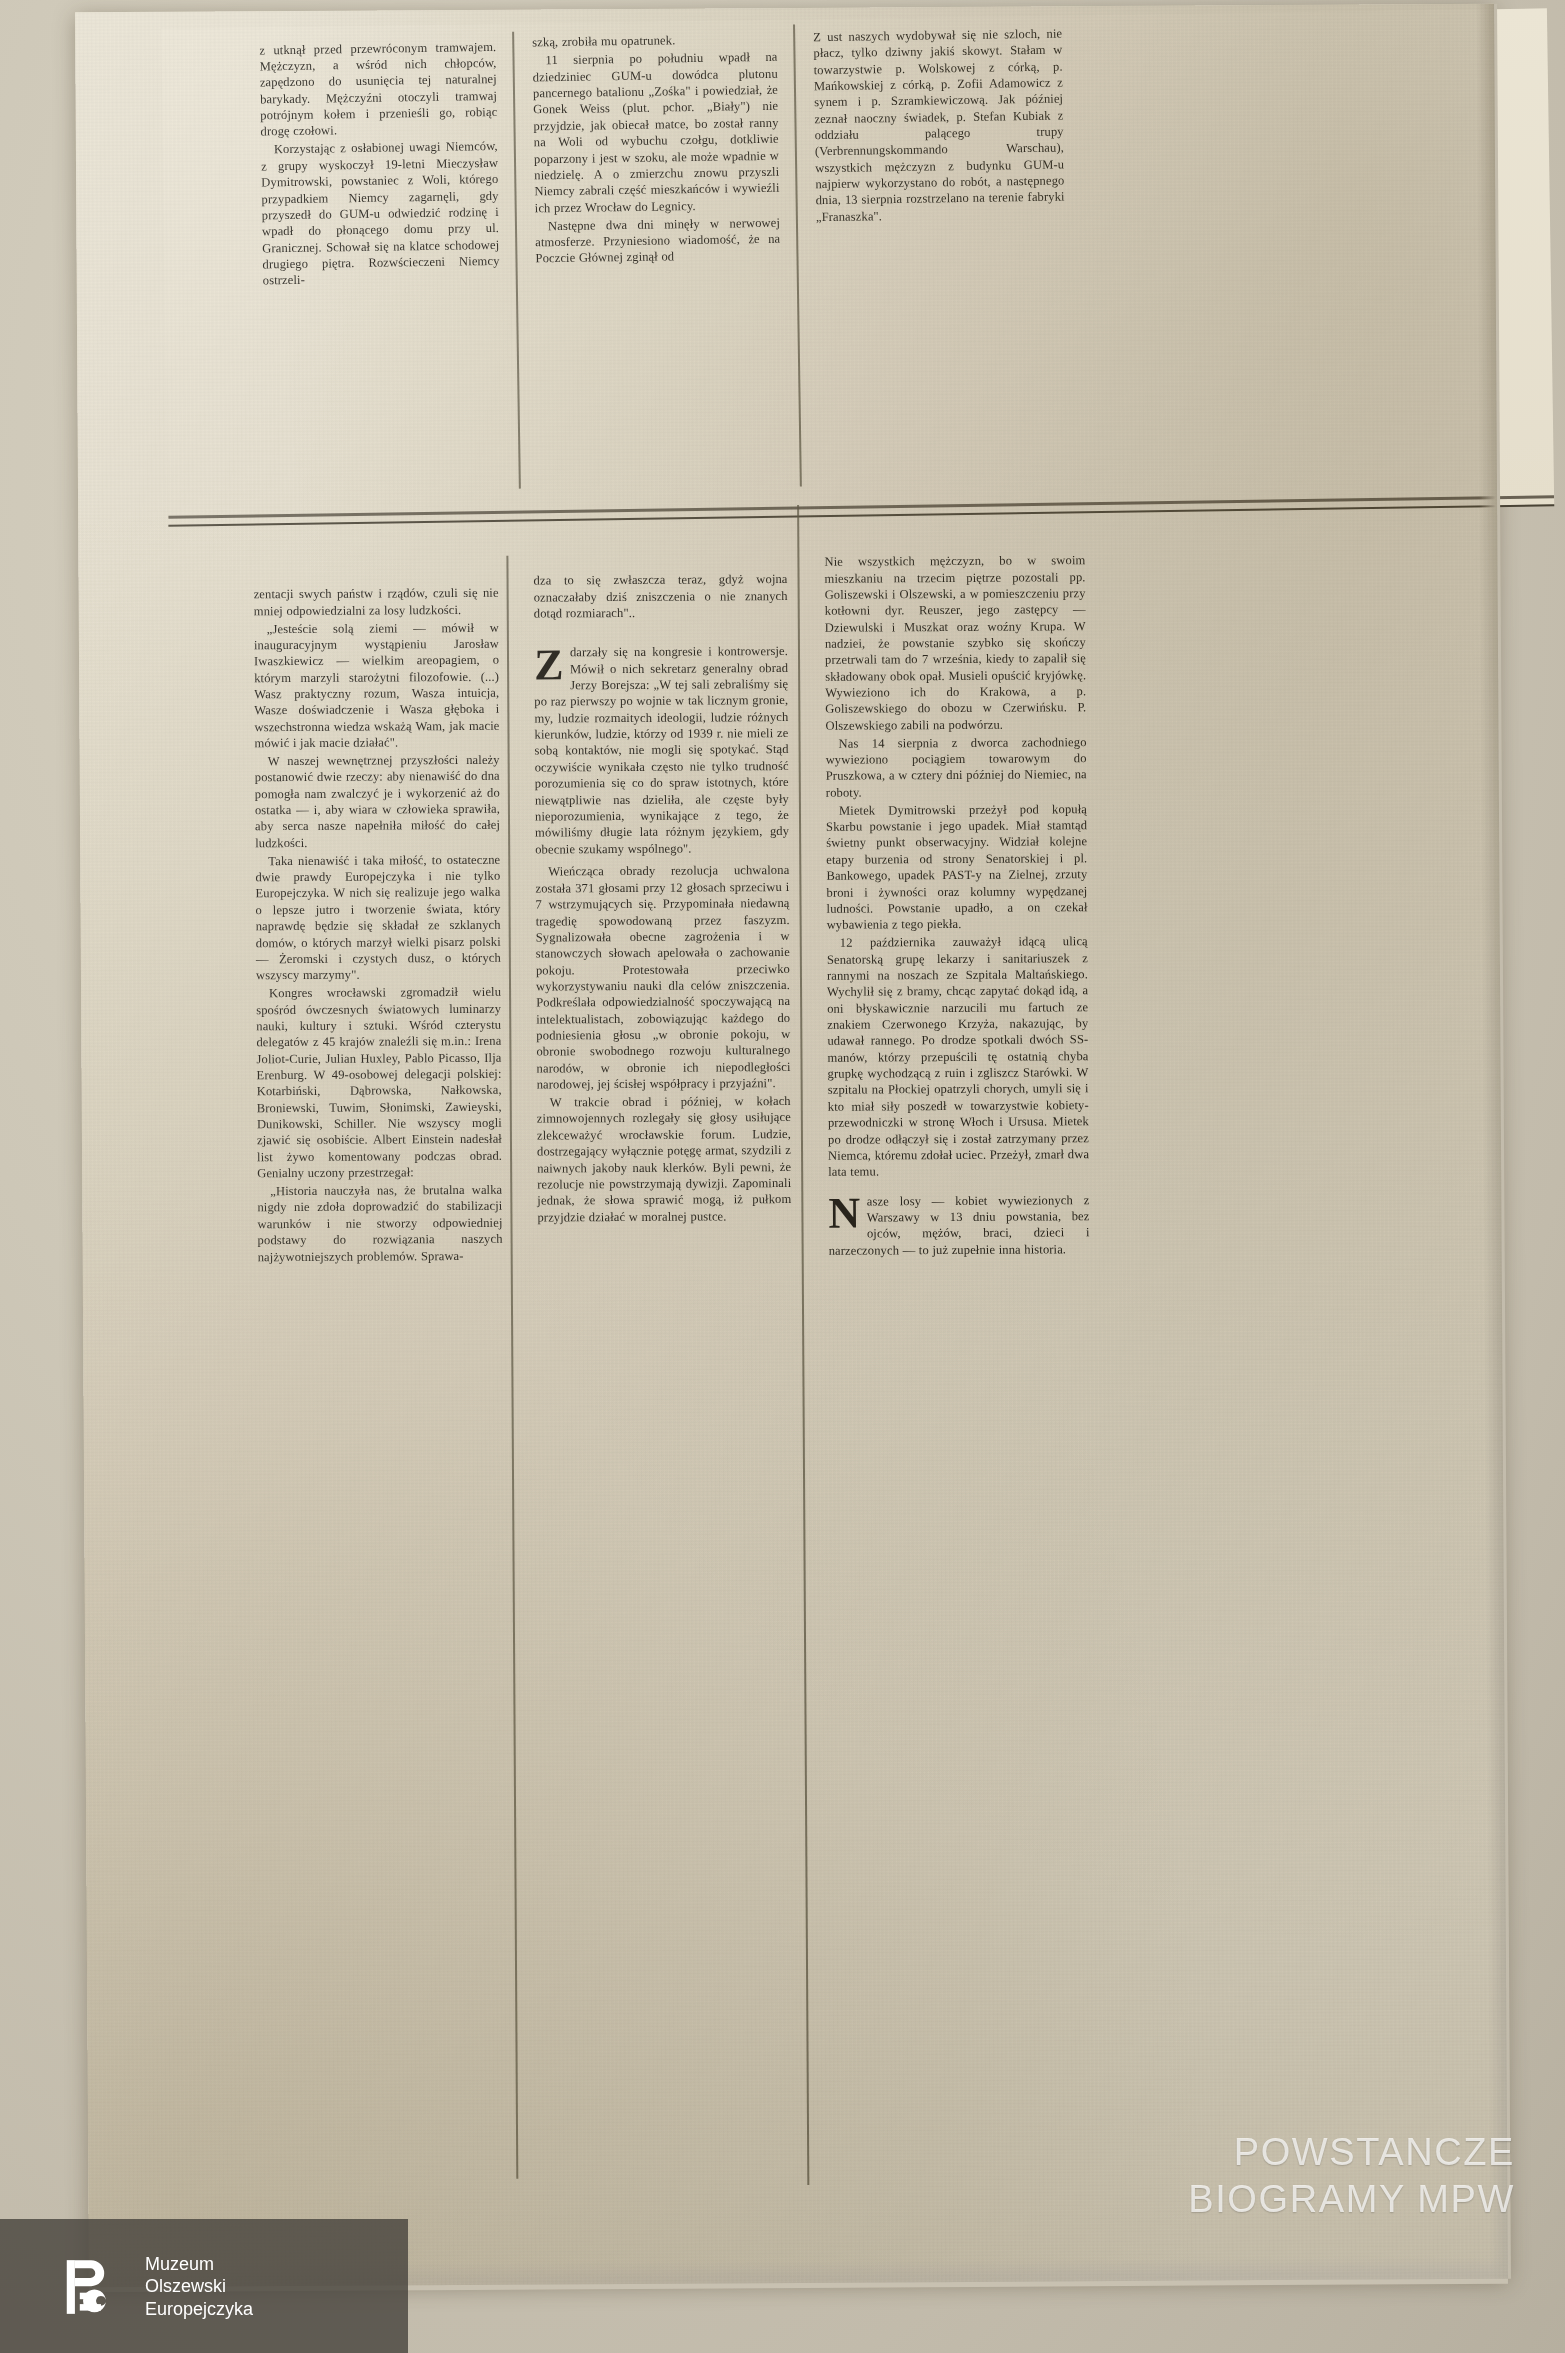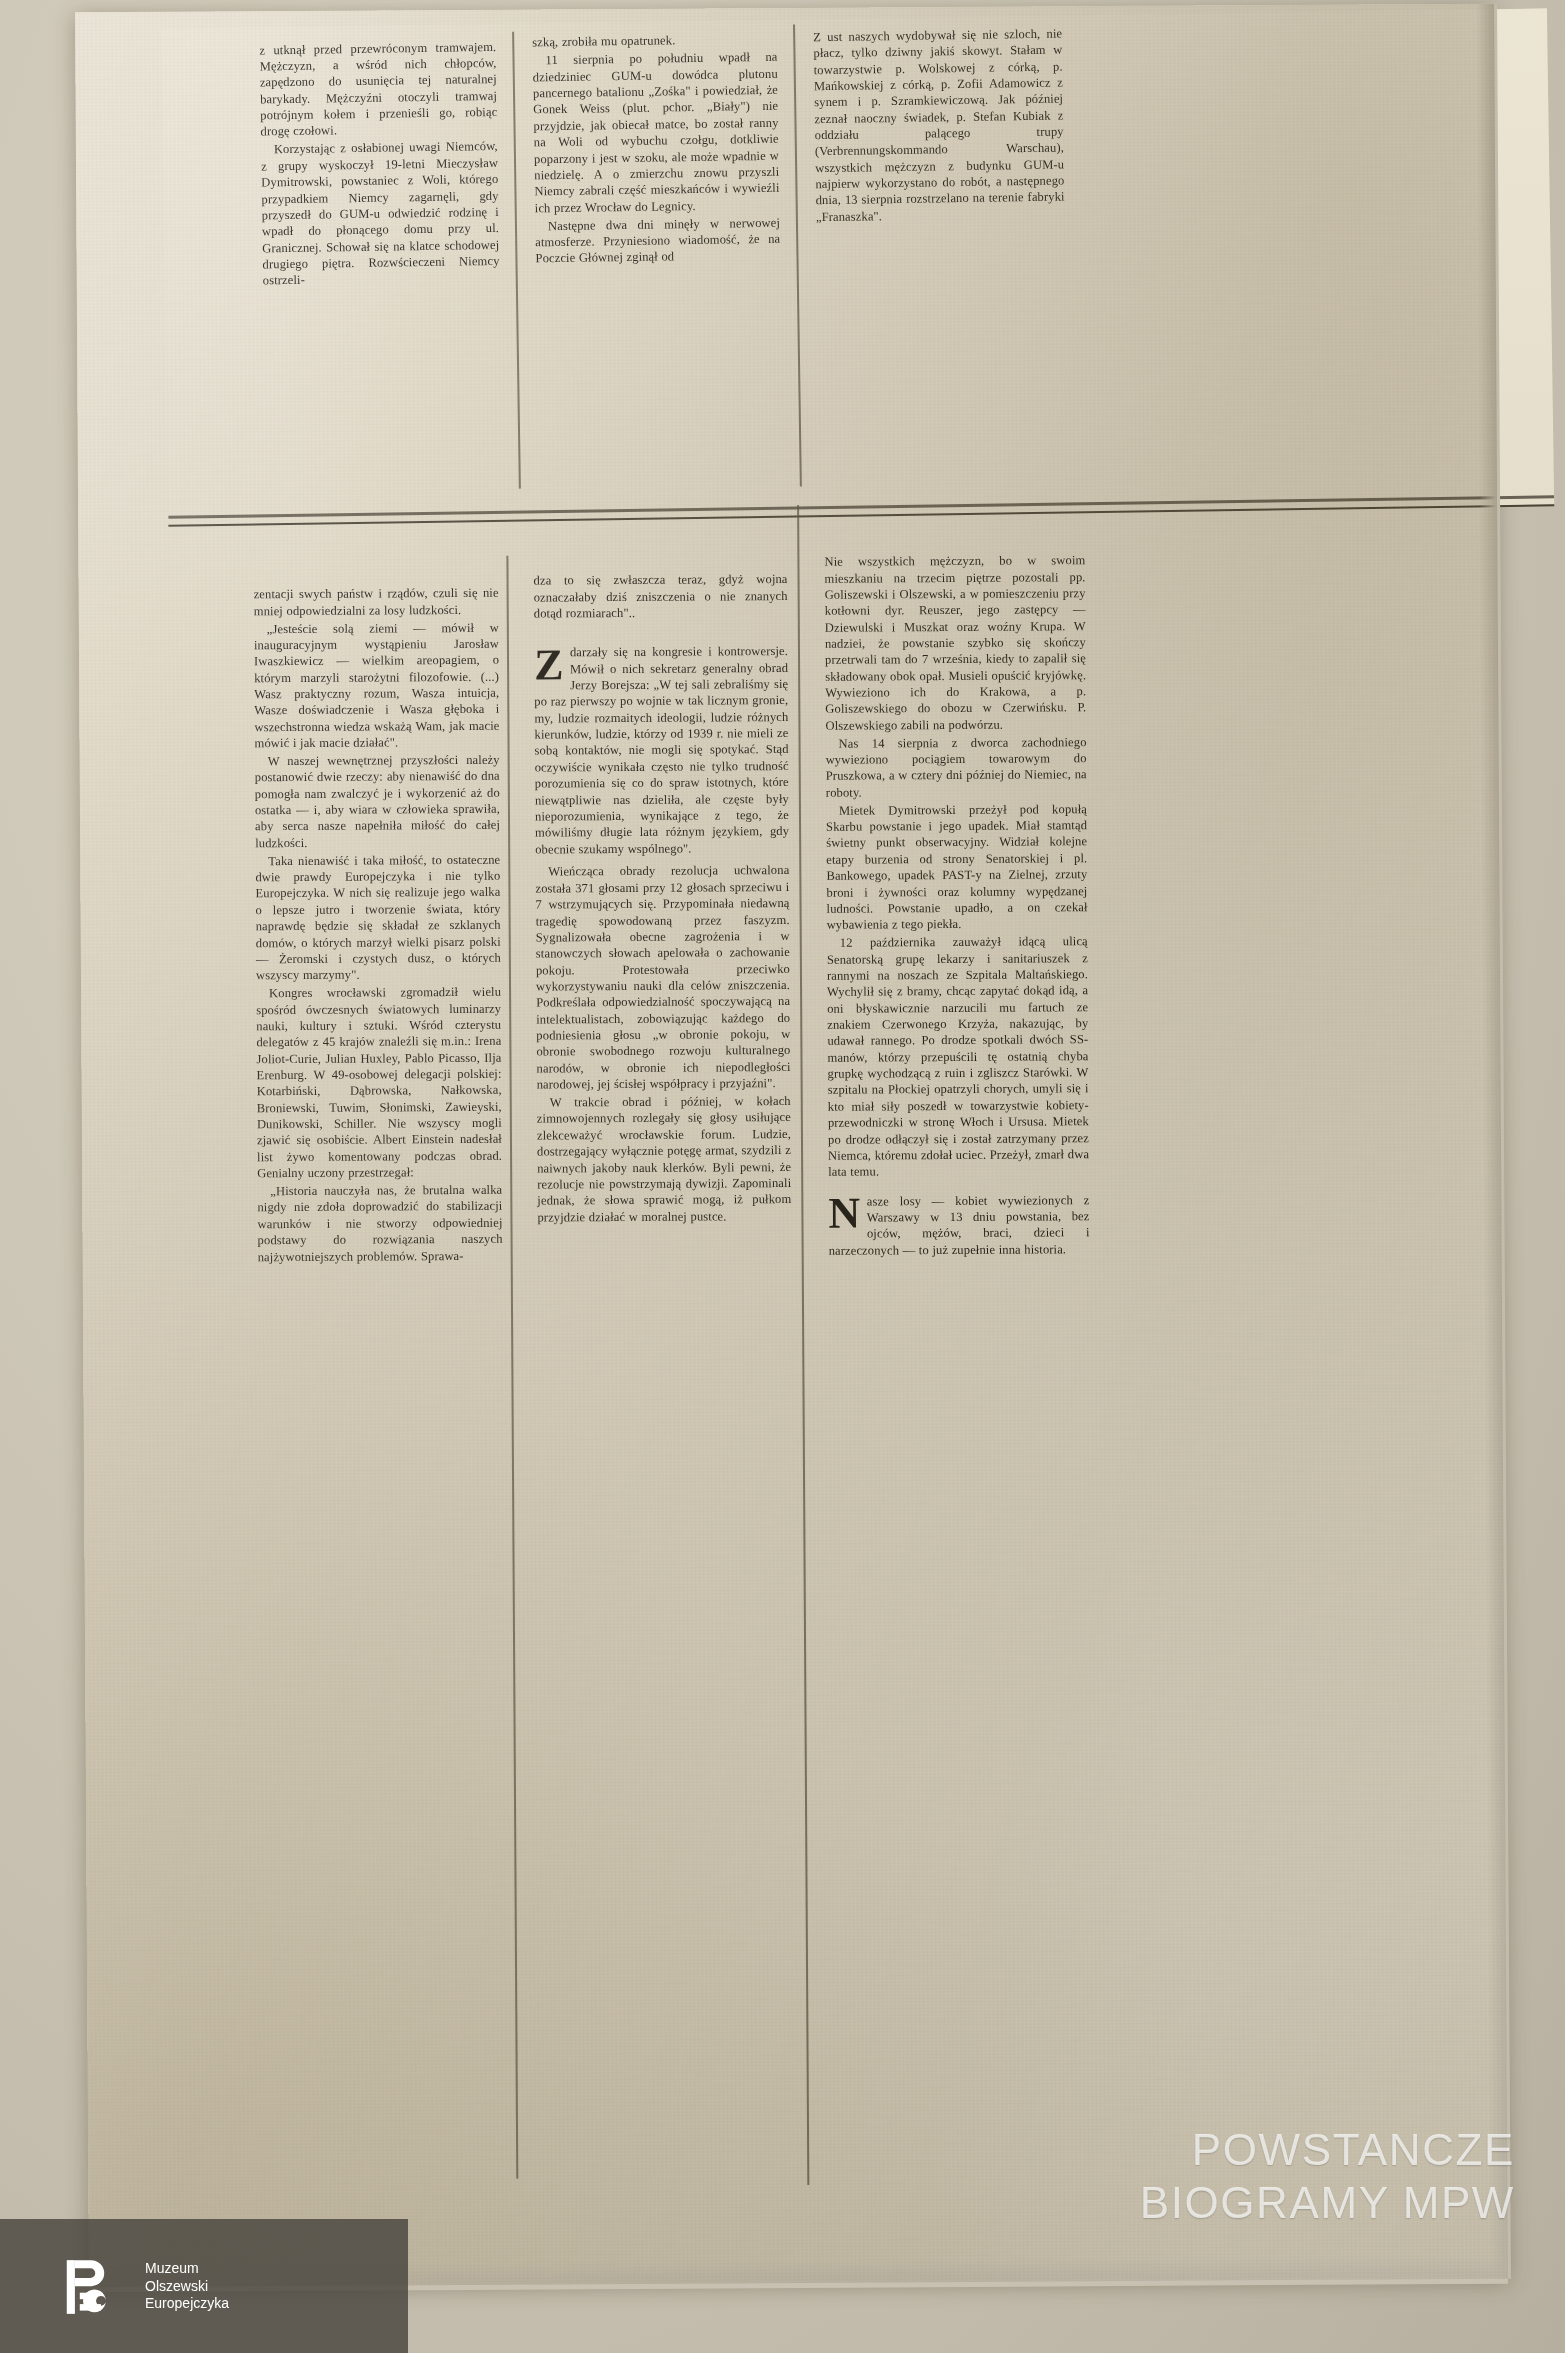--- a/index.html
+++ b/index.html
@@ -124,25 +124,25 @@
     line-height: 34px;
     padding: 3.3px 6.5px 0 0;
     font-weight: 700;
     font-family: "Liberation Serif", serif;
   }
 
   
   #wm-text {
     position: absolute;
     right: 51px;
-    bottom: 124px;
+    bottom: 132px;
     text-align: right;
     color: rgba(255,255,255,0.72);
     font-family: "Liberation Sans", sans-serif;
-    font-size: 44px;
+    font-size: 38px;
     letter-spacing: 1.6px;
     line-height: 1.22;
     text-shadow: 0 0.8px 1.6px rgba(0,0,0,0.18);
     pointer-events: none;
   }
   #wm-logo {
     position: absolute;
     left: 0;
     bottom: 0;
     width: 408px;
@@ -156,21 +156,21 @@
   }
   #wm-logo .mark {
     width: 70px; height: 70px;
     position: relative;
     flex: 0 0 auto;
   }
   #wm-logo .mark svg { display:block; }
   #wm-logo .mus-name {
     color: #ffffff;
     font-family: "Liberation Sans", sans-serif;
-    font-size: 14px;
+    font-size: 18px;
     line-height: 1.24;
     font-weight: 400;
   }
 
   
   #grain {
     position: absolute; inset: 0;
     background-image:
       repeating-linear-gradient(0deg, rgba(0,0,0,0.016) 0px, rgba(0,0,0,0) 1.6px, rgba(0,0,0,0.02) 3.3px),
       repeating-linear-gradient(90deg, rgba(0,0,0,0.014) 0px, rgba(0,0,0,0) 2.4px, rgba(0,0,0,0.018) 4.1px);

